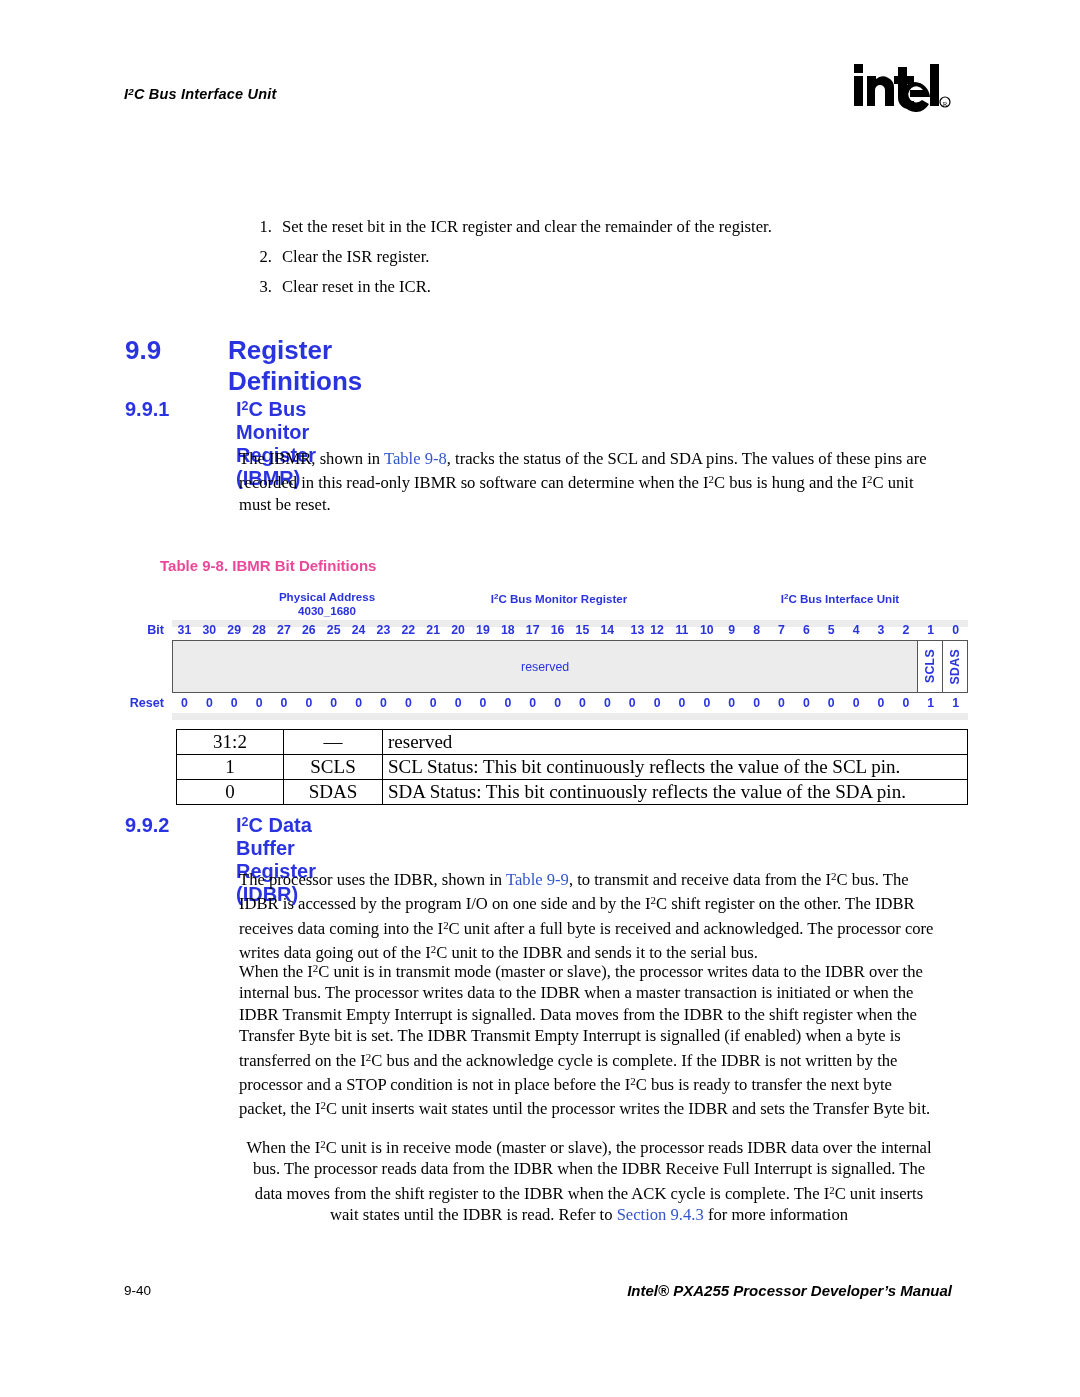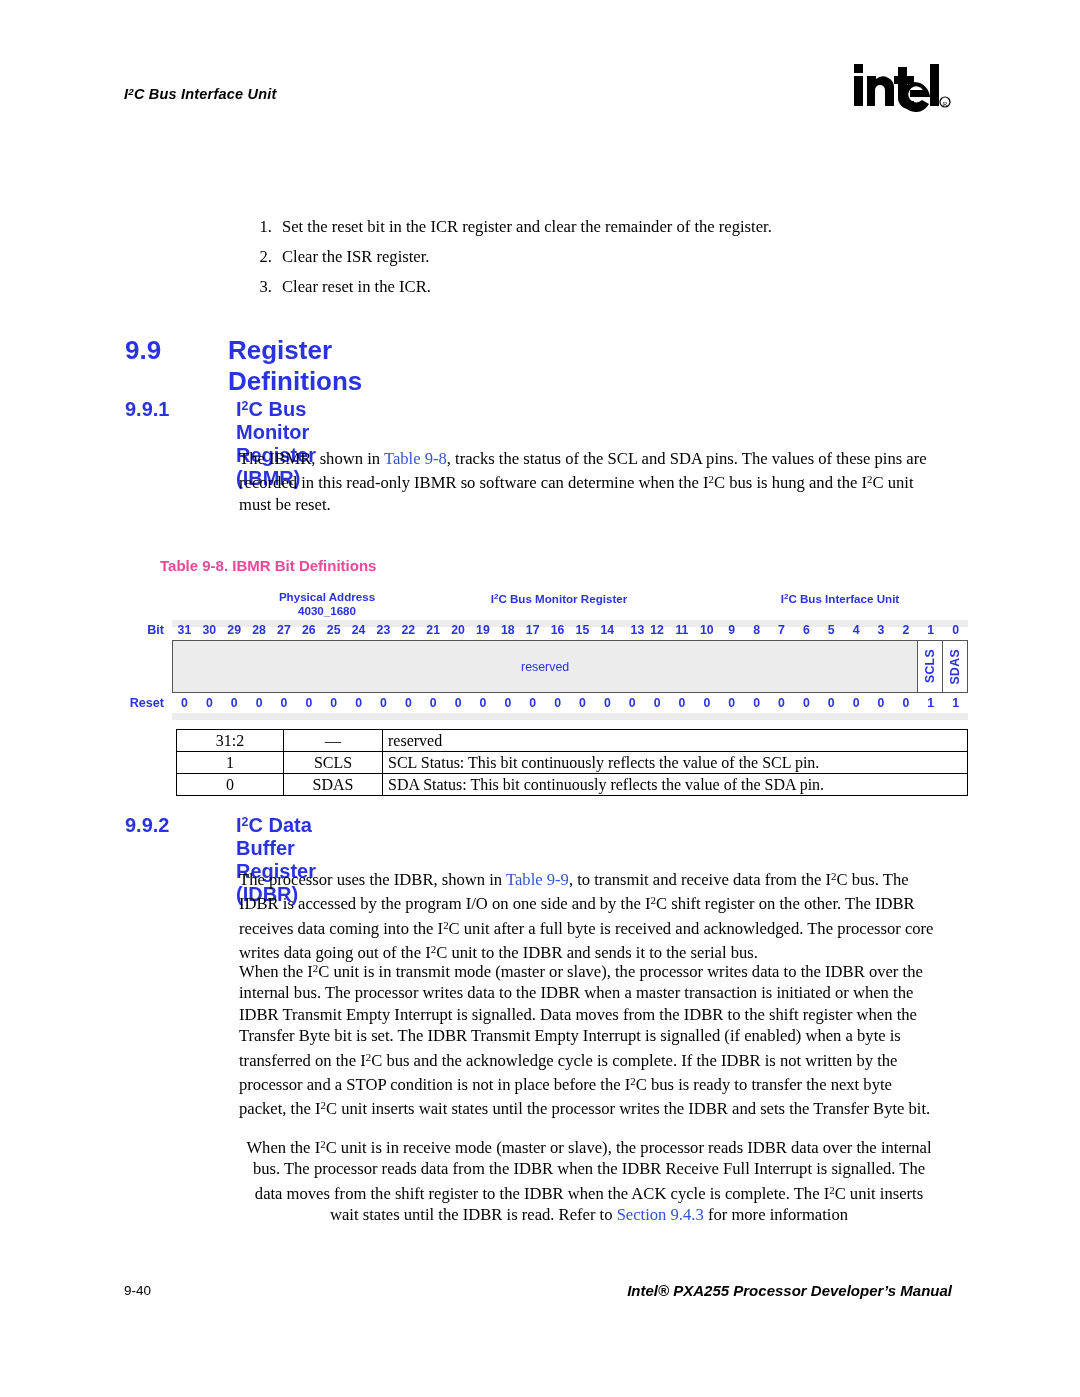--- a/index.html
+++ b/index.html
@@ -118,21 +118,21 @@
     letter-spacing:.4px;
   }
   .reg-top-strip, .reg-bot-strip {
     position:absolute; left:0; right:0; height:7px; background:#ececec;
   }
 
   
   table.bits {
     position:absolute; left:176px; top:729px;
     width:792px; border-collapse:collapse;
-    font-family:"Liberation Serif", serif; font-size:16px;padding-left:35px;
+    font-family:"Liberation Serif", serif; font-size:19px;padding-left:35px;
   }
   table.bits td {
     border:1px solid #000; padding:1px 5px; height:19px;
   }
   table.bits td.c1 { width:96px; text-align:center; }
   table.bits td.c2 { width:88px; text-align:center; }
   table.bits td.c3 { text-align:left; }
 
   
   .f-page {

